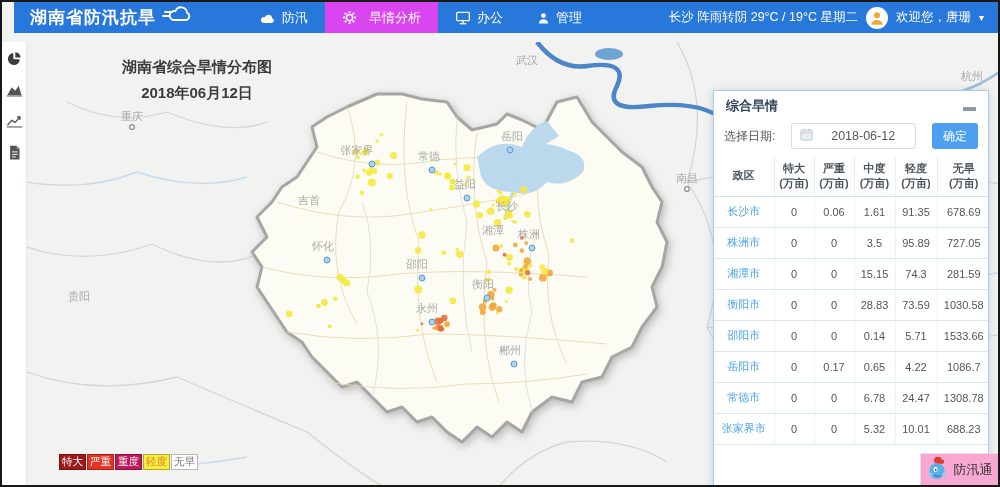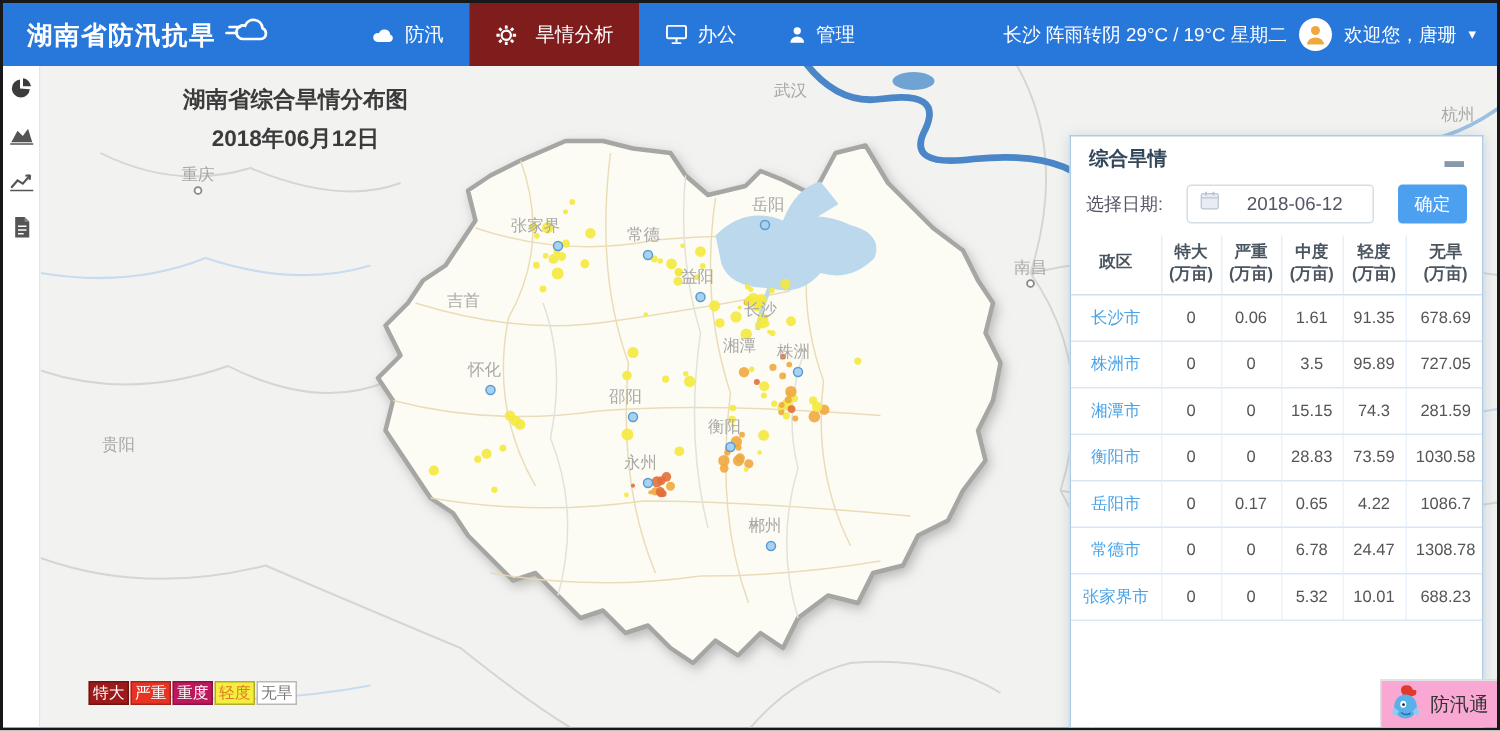--- a/index.html
+++ b/index.html
@@ -1,24 +1,24 @@
 <!DOCTYPE html>
 <html><head>
 <meta charset="utf-8">
 <style>
   * { margin:0; padding:0; box-sizing:border-box; }
   body { font-family:"Liberation Sans","DejaVu Sans",sans-serif; background:#fff; }
   .screen { position:relative; width:1000px; height:487px; border:2px solid #181818; overflow:hidden; background:#f2f3f0; }
 
   
-  .topbar { position:absolute; left:0; top:0; right:0; height:42px; background:#2878dc; display:flex; align-items:center; color:#fff; z-index:30; }
+  .topbar { position:absolute; left:12px; top:0; right:0; height:31px; background:#2878dc; display:flex; align-items:center; color:#fff; z-index:30; }
   .logo { margin-left:16px; display:flex; align-items:center; gap:6px; font-size:17px; font-weight:bold; letter-spacing:1px; white-space:nowrap; }
   .main-nav { display:flex; height:100%; margin-left:50px; }
   .nav-item { display:flex; align-items:center; gap:6px; padding:12px 17px; font-size:13px; cursor:pointer; white-space:nowrap; }
-  .nav-item.active { background:#7f1d1d;gap:12px; }
+  .nav-item.active { background:#d946ef;gap:12px; }
   .nav-item svg { display:block; }
   .header-right { margin-left:auto; margin-right:14px; display:flex; align-items:center; gap:8px; font-size:12.5px; white-space:nowrap; }
   .avatar { width:22px; height:22px; border-radius:50%; background:#fff; display:flex; align-items:center; justify-content:center; overflow:hidden; }
   .caret { font-size:10px; }
 
   
   .toolbar { position:absolute; left:0; top:40px; bottom:0; width:25px; background:#fff; border-right:1px solid #e6e6e6; display:flex; flex-direction:column; align-items:center; padding-top:10px; gap:13px; z-index:20; }
   .tool-btn { width:18px; height:18px; display:flex; align-items:center; justify-content:center; cursor:pointer; }
 
   
@@ -447,20 +447,28 @@
             </tr>
             <tr>
               <td class="region">衡阳市</td>
               <td>0</td>
               <td>0</td>
               <td>28.83</td>
               <td>73.59</td>
               <td>1030.58</td>
             </tr>
             <tr>
+              <td class="region">邵阳市</td>
+              <td>0</td>
+              <td>0</td>
+              <td>0.14</td>
+              <td>5.71</td>
+              <td>1533.66</td>
+            </tr>
+            <tr>
               <td class="region">岳阳市</td>
               <td>0</td>
               <td>0.17</td>
               <td>0.65</td>
               <td>4.22</td>
               <td>1086.7</td>
             </tr>
             <tr>
               <td class="region">常德市</td>
               <td>0</td>

